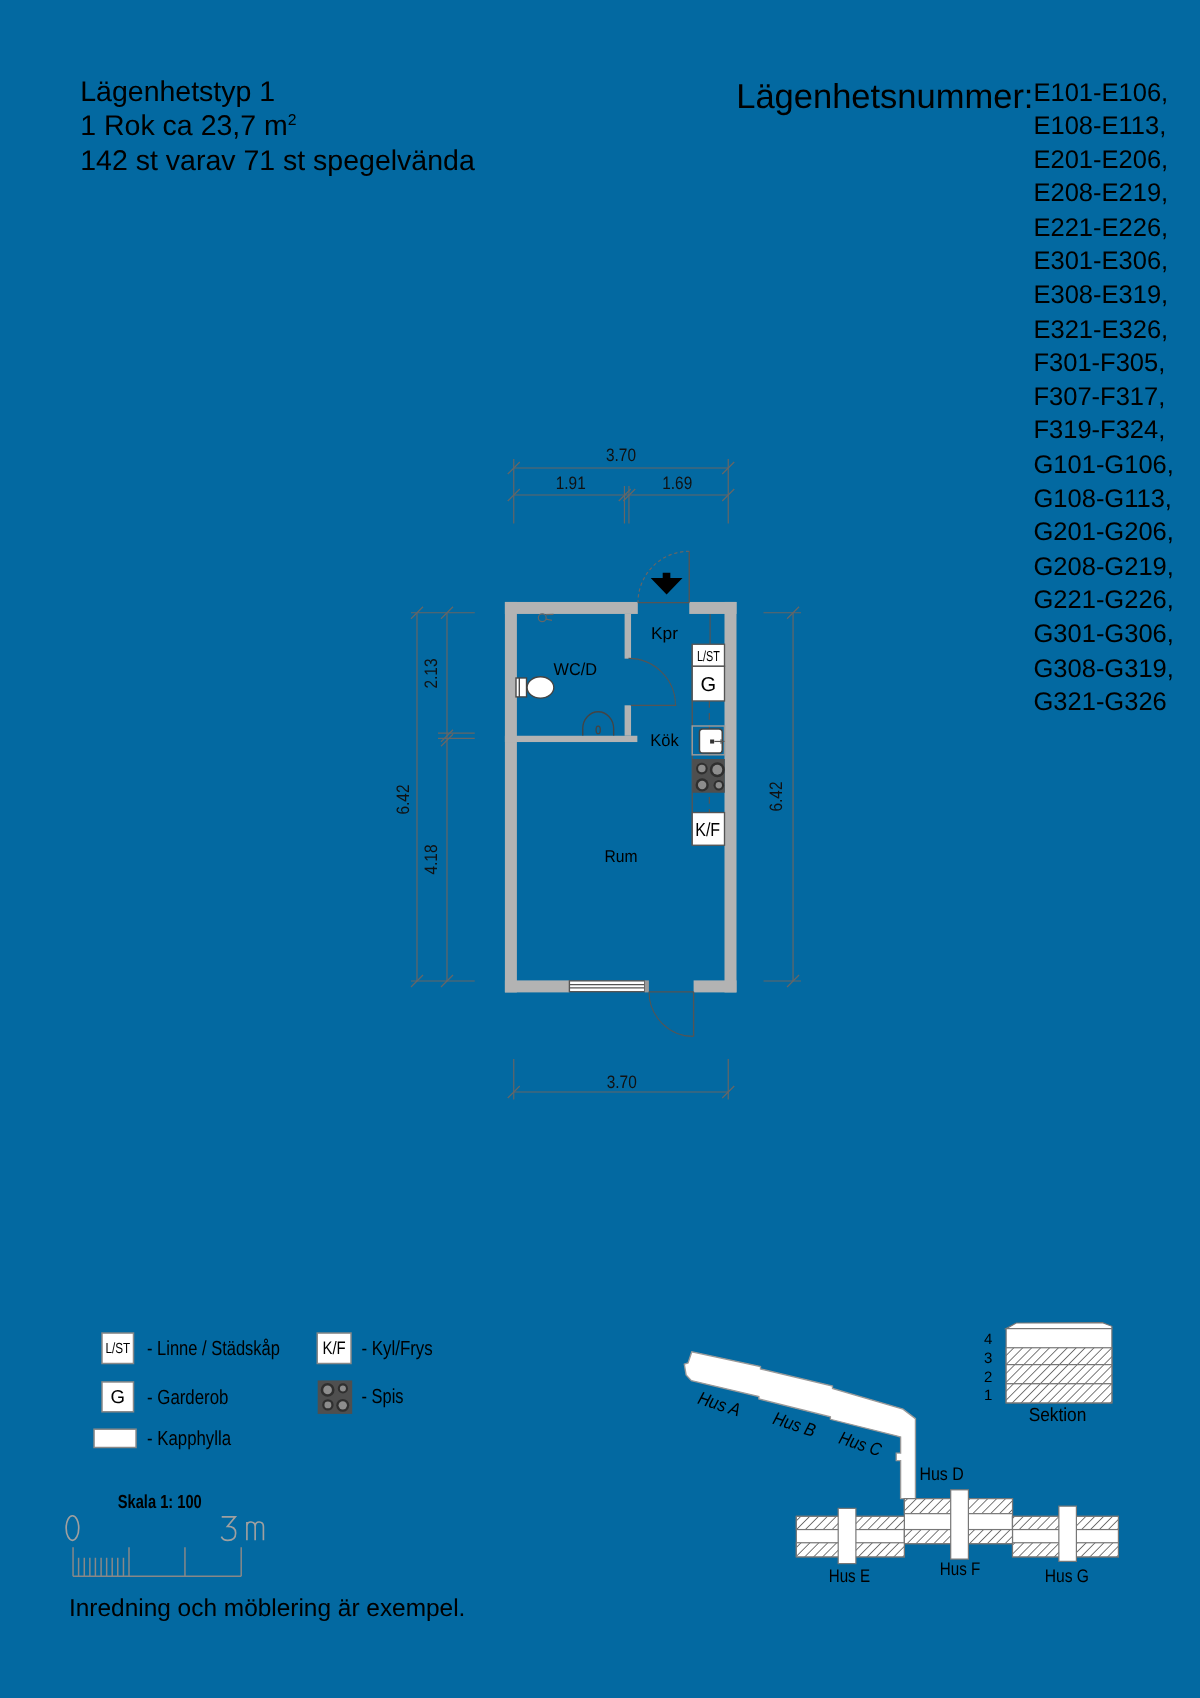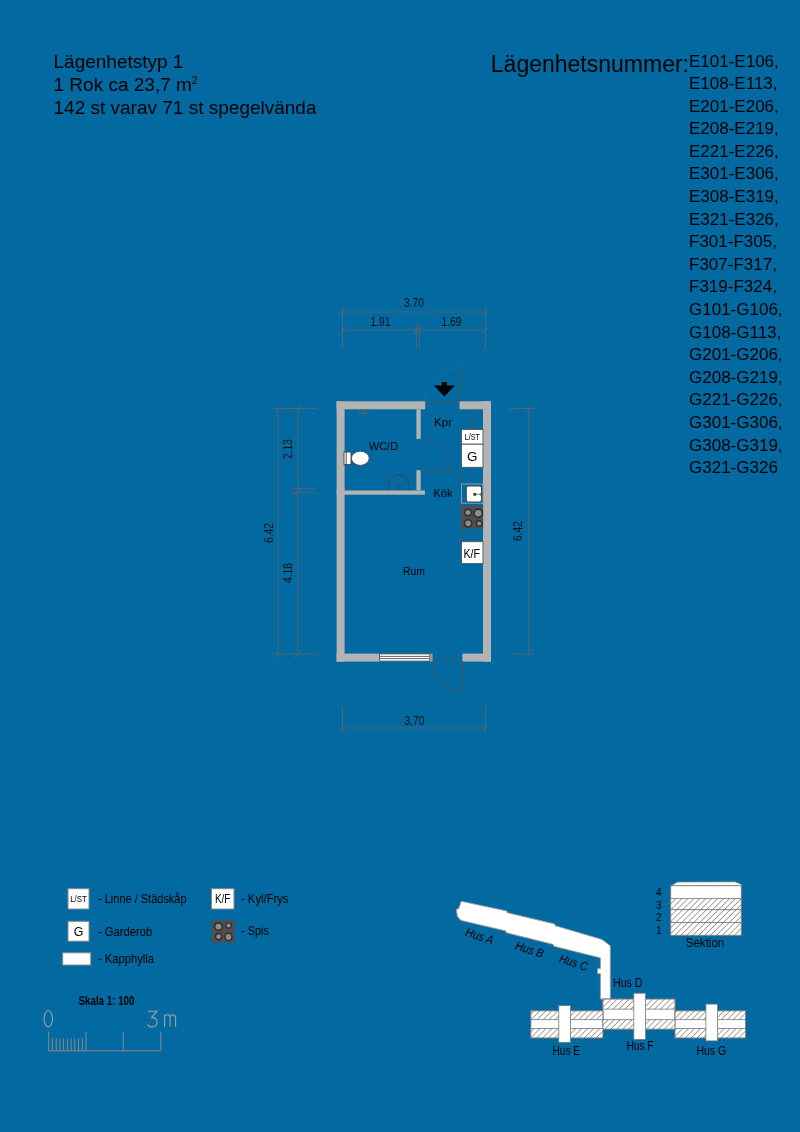--- a/index.html
+++ b/index.html
@@ -312,14 +312,15 @@
 <text x="656" y="908.5" font-size="10">3</text>
 
 <text x="656" y="921" font-size="10">2</text>
 
 <text x="656" y="933.5" font-size="10">1</text>
 
 <text x="705" y="947.2" font-size="12.6" text-anchor="middle" textLength="38.5" lengthAdjust="spacingAndGlyphs">Sektion</text>
 </g>
 </svg>
 
+<div class="t" style="left:46px;top:1063px;font-size:16.3px;">Inredning och möblering är exempel.</div>
 
 </div>
 
 </body></html>

